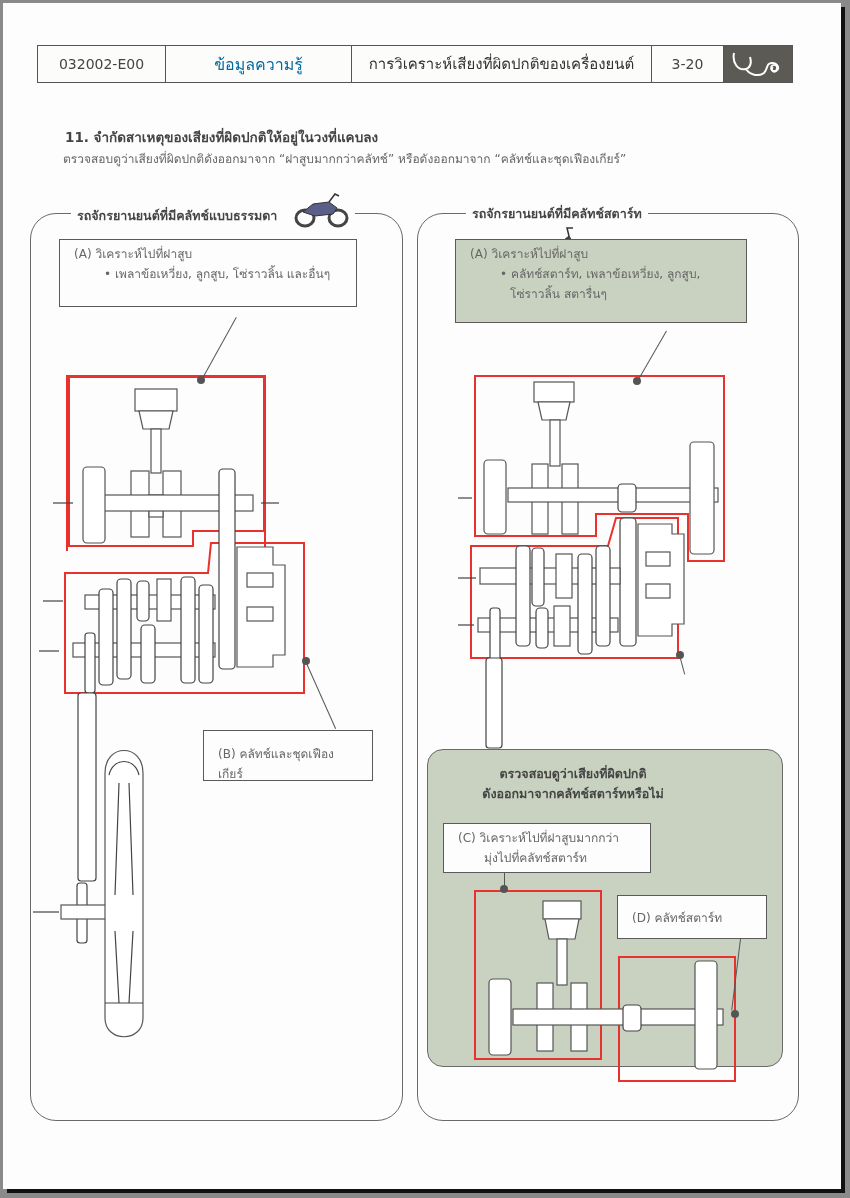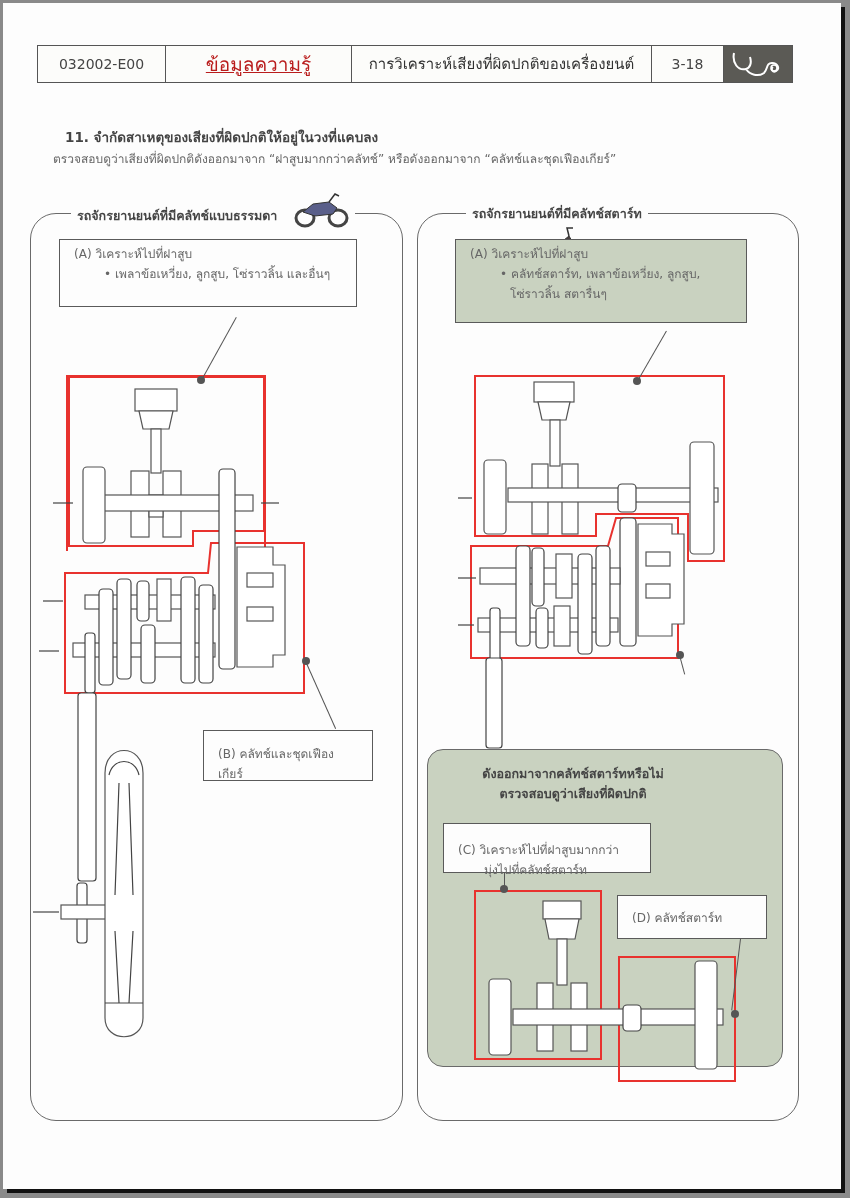--- a/index.html
+++ b/index.html
@@ -15,28 +15,28 @@
       box-shadow: 4px 4px 0 #111;
     }
     
     .hdr {
       position: absolute; left: 34px; top: 42px; width: 756px; height: 38px;
       display: flex; border: 1.5px solid #555; box-sizing: border-box;
       background: #fcfcfa;
     }
     .hdr > div { display: flex; align-items: center; justify-content: center; border-right: 1.5px solid #555; box-sizing: border-box; text-align: right; }
     .hdr .c1 { width: 128px; font-size: 14px; color: #444; }
-    .hdr .c2 { width: 186px; font-size: 19px; color: #b91c1c; text-decoration: underline; }
+    .hdr .c2 { width: 186px; font-size: 16px; color: #0369a1; }
     .hdr .c3 { width: 300px; font-size: 15px; color: #333; }
     .hdr .c4 { width: 72px; font-size: 14px; color: #444; }
     .hdr .c5 { flex: 1; background: #5b5a55; border-right: none; }
     .hdr .c5 svg { width: 60px; height: 30px; }
 
     .sec-title { position: absolute; left: 62px; top: 123px; font-size: 13.5px; font-weight: bold; color: #444; }
-    .sec-desc { position: absolute; left: 50px; top: 146px; font-size: 12px; color: #666; }
+    .sec-desc { position: absolute; left: 60px; top: 146px; font-size: 12px; color: #666; }
 
     
     .panel {
       position: absolute; border: 1.5px solid #6a6a6a; border-radius: 26px; box-sizing: border-box;
       background: #fdfdfd;
     }
     .panel-left { left: 27px; top: 210px; width: 373px; height: 908px; }
     .panel-right { left: 414px; top: 210px; width: 382px; height: 908px; }
     .panel-title {
       position: absolute; top: -10px; background: #fdfdfd; padding: 0 6px;
@@ -75,21 +75,21 @@
   </style>
 </head>
 <body>
 
 <div class="page">
 
   <div class="hdr">
     <div class="c1">032002-E00</div>
     <div class="c2">ข้อมูลความรู้</div>
     <div class="c3">การวิเคราะห์เสียงที่ผิดปกติของเครื่องยนต์</div>
-    <div class="c4">3-18</div>
+    <div class="c4">3-20</div>
     <div class="c5">
       <svg viewBox="0 0 60 30">
           <path d="M6 4 C4 14 10 22 18 20 C22 19 24 14 22 8 M18 20 C22 26 30 28 36 24 C40 20 38 14 44 14 C50 14 52 20 48 22 C45 24 42 20 45 18" fill="none" stroke="#fff" stroke-width="2"></path>
           <circle cx="46" cy="19" r="3" fill="none" stroke="#fff" stroke-width="1.5"></circle>
         </svg>
     </div>
   </div>
 
   <div class="sec-title">11. จำกัดสาเหตุของเสียงที่ผิดปกติให้อยู่ในวงที่แคบลง</div>
   <div class="sec-desc">ตรวจสอบดูว่าเสียงที่ผิดปกติดังออกมาจาก “ฝาสูบมากกว่าคลัทช์” หรือดังออกมาจาก “คลัทช์และชุดเฟืองเกียร์”</div>
@@ -222,26 +222,26 @@
     <rect class="gear" x="28" y="290" width="16" height="90" rx="3"></rect>
   </svg>
   <div class="dot" style="left:630px; top:374px;"></div>
   <div class="leader" style="left:634px; top:378px; width:58px; transform: rotate(-60deg);"></div>
   <div class="dot" style="left:673px; top:648px;"></div>
   <div class="leader" style="left:677px; top:652px; width:20px; transform: rotate(75deg);"></div>
 
 
   <div class="green-box">
     <div class="gb-title">
+      <div>ตรวจสอบดูว่าเสียงที่ผิดปกติ</div>
       <div>ดังออกมาจากคลัทช์สตาร์ทหรือไม่</div>
-      <div>ตรวจสอบดูว่าเสียงที่ผิดปกติ</div>
-    </div>
-  </div>
-
-  <div class="note" style="left:440px; top:820px; width:208px; height:50px; padding-top:16px;">
+    </div>
+  </div>
+
+  <div class="note" style="left:440px; top:820px; width:208px; height:50px; padding-top:4px;">
     <div>(C) วิเคราะห์ไปที่ฝาสูบมากกว่า</div>
     <div style="padding-left:26px;">มุ่งไปที่คลัทช์สตาร์ท</div>
   </div>
   <div class="note" style="left:614px; top:892px; width:150px; height:44px; padding-top:12px;">
     <div>(D) คลัทช์สตาร์ท</div>
   </div>
 
   <svg class="drw" style="left:460px; top:880px;" width="290" height="200">
     <rect x="12" y="8" width="126" height="168" fill="none" stroke="#e8322e" stroke-width="2"></rect>
     <rect x="156" y="74" width="116" height="124" fill="none" stroke="#e8322e" stroke-width="2"></rect>

